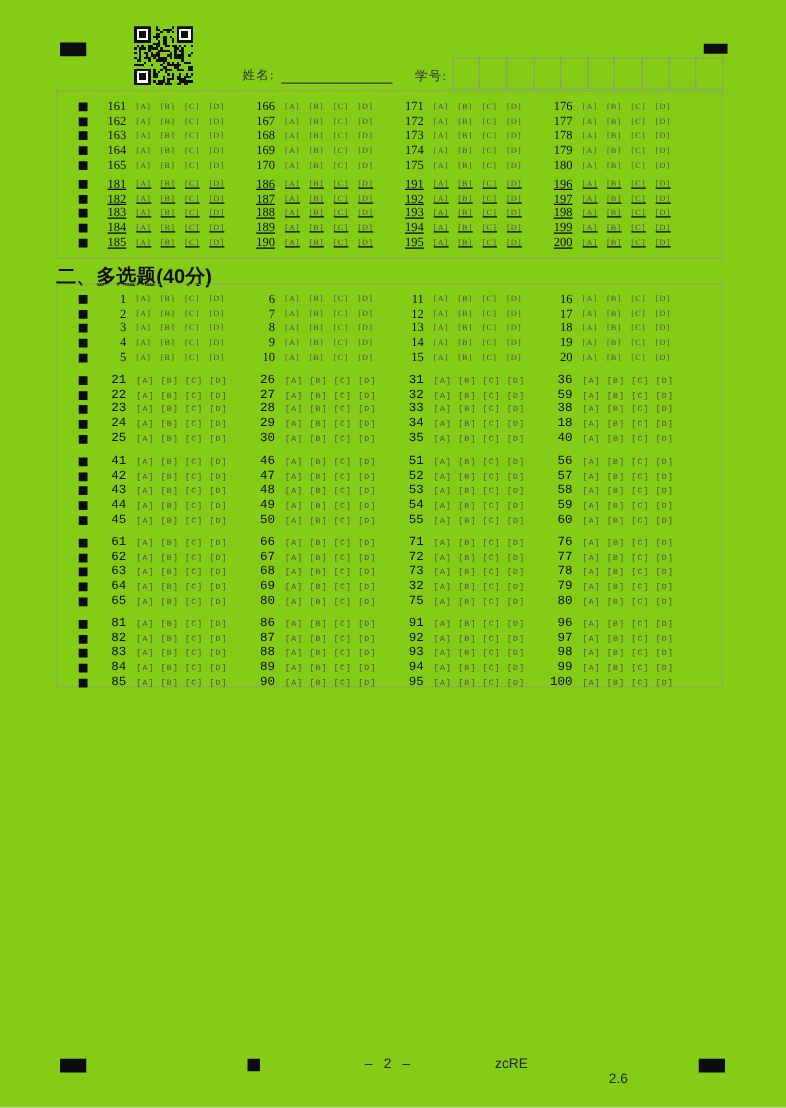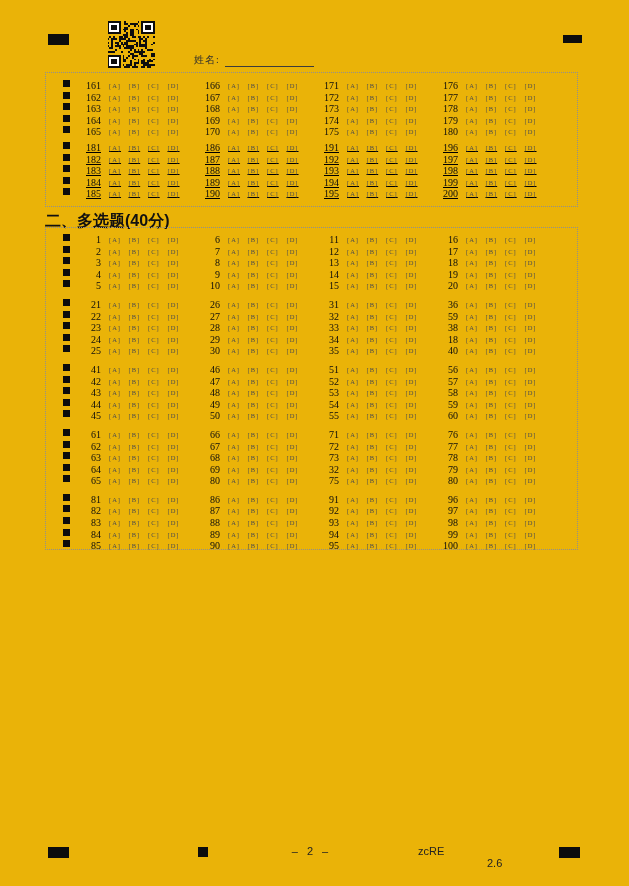--- a/index.html
+++ b/index.html
@@ -1,18 +1,18 @@
 <!DOCTYPE html>
 <html><head>
 <meta charset="utf-8">
 <style>
   html,body { margin:0; padding:0; background:#e8e8e8; }
   .page {
     position:relative; width:629px; height:886px; margin:0 auto;
-    background:#eab308; overflow:hidden;
+    background:#84cc16; overflow:hidden;
     font-family:"Liberation Serif", serif;
     outline:1px solid #ddd;
   }
   .blk { position:absolute; background:var(--ink,#0d0d0d); }
   .blk-tl { left:48px; top:34px; width:21px; height:11px; }
   .blk-tr { left:563px; top:35px; width:19px; height:8px; }
   .qr { position:absolute; left:107px; top:21px; width:48px; height:47px; }
 
   .name-field { position:absolute; left:194px; top:50px; display:flex; align-items:flex-end; }
   .hdr-label { font-size:10px; color:#2e2e2e; letter-spacing:1px; white-space:nowrap; }
@@ -23,42 +23,42 @@
   .id-field .hdr-label { margin-top:8px; }
   .id-grid { display:flex; margin-left:5px; }
   .id-cell { width:20.6px; height:23px; border:1px dotted var(--dot,#8f8f8f);
              margin-left:-1px; box-sizing:content-box; }
 
   .answer-box { position:absolute; left:45px; width:533px; box-sizing:border-box;
                 border:1px dotted var(--dot,#8f8f8f); }
   .box1 { top:72px; height:135px; padding-top:7px; }
   .box2 { top:227px; height:323px; padding-top:6px; }
   .box1 .group + .group { margin-top:4px;text-decoration:underline; }
-  .box2 .group + .group { margin-top:7px; }
+  .box2 .group + .group { margin-top:7px;font-family:Liberation Mono, monospace; }
 
-  .row { display:flex; align-items:flex-start; height:11.6px; padding-left:17px; }
+  .row { display:flex; align-items:center; height:11.6px; padding-left:17px; }
   .marker { width:7px; height:7px; background:var(--ink,#0d0d0d); flex:none; }
   .qcell { display:flex; align-items:center; width:119px; flex:none; }
   .qnum { width:31px; flex:none; text-align:right; font-size:10px;
           color:var(--ink,#161616); margin-right:8px; line-height:11px; }
   .opts { display:flex; flex:none; }
   .opt { width:19.5px; flex:none; font-size:6.5px; color:var(--optc,#4d4d4d);
          letter-spacing:1px; line-height:11px; cursor:pointer; }
 
   .section-title { position:absolute; left:45px; top:211px; font-size:16px;
                    font-weight:bold; color:#111;
                    font-family:"Liberation Sans", sans-serif; }
 
   .footer-item { position:absolute; font-family:"Liberation Sans", sans-serif;
                  font-size:11px; color:#222; }
   .f-rect-l { left:48px; top:847px; width:21px; height:11px; }
   .f-sq    { left:198px; top:847px; width:10px; height:10px; }
   .f-rect-r { left:559px; top:847px; width:21px; height:11px; }
   .f-page { left:282px; top:845px; width:56px; display:flex; justify-content:center; gap:9px; }
-  .f-code { left:418px; top:845px; }
+  .f-code { left:396px; top:845px; }
   .f-ver  { left:487px; top:845px;margin-top:12px; }
 </style>
 </head>
 <body>
 
 <div class="page" style="--ink: #0d0d0d; --optc: #4d4d4d; --dot: #8f8f8f;">
 
   <div class="blk blk-tl"></div>
 
   <svg class="qr" id="qr" viewBox="0 0 25 25" shape-rendering="crispEdges">
@@ -272,20 +272,35 @@
         <rect x="1" y="19" width="5" height="5" fill="#fff"></rect>
         <rect x="2" y="20" width="3" height="3"></rect>
       </g>
     </svg>
 
   <div class="name-field">
     <span class="hdr-label">姓名:</span>
     <span class="name-line"></span>
   </div>
 
+  <div class="id-field">
+    <span class="hdr-label">学号:</span>
+    <div class="id-grid" id="idGrid">
+        <div class="id-cell"></div>
+        <div class="id-cell"></div>
+        <div class="id-cell"></div>
+        <div class="id-cell"></div>
+        <div class="id-cell"></div>
+        <div class="id-cell"></div>
+        <div class="id-cell"></div>
+        <div class="id-cell"></div>
+        <div class="id-cell"></div>
+        <div class="id-cell"></div>
+      </div>
+  </div>
 
   <div class="blk blk-tr"></div>
 
   <div class="answer-box box1" id="box0">
       <div class="group">
         <div class="row">
           <span class="marker"></span>
           <span class="qcell">
             <span class="qnum">161</span>
             <span class="opts">

